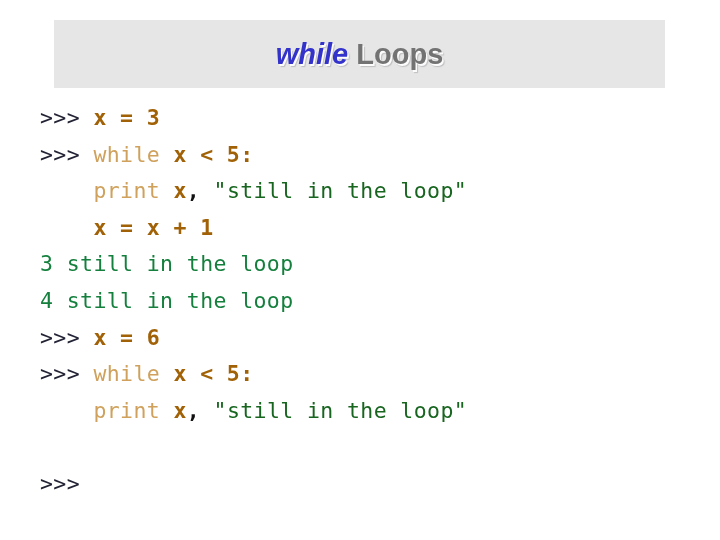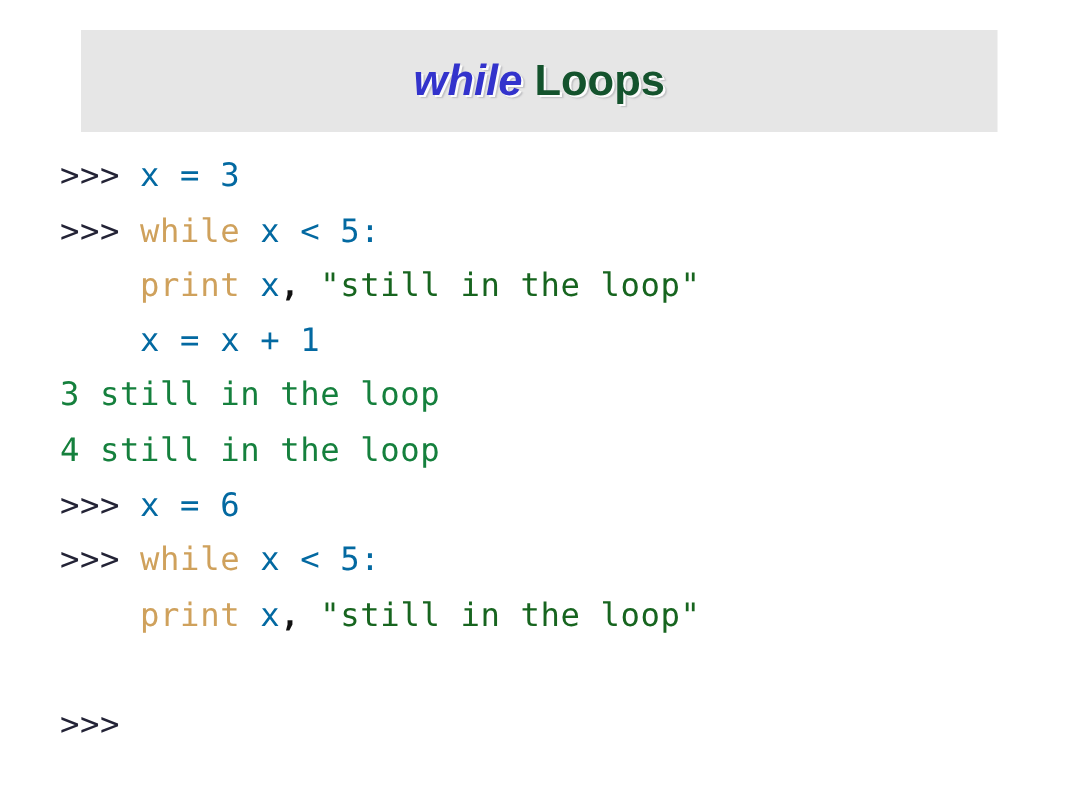--- a/index.html
+++ b/index.html
@@ -35,21 +35,21 @@
     line-height: 1;
     text-shadow: 1.5px 1.5px 0 rgba(255,255,255,0.95),
                  2.5px 2.5px 1px rgba(120,120,130,0.35);
   }
   #slide-title .kw {
     color: #3333cc;
     font-style: italic;
     font-weight: bold;
   }
   #slide-title .rest {
-    color: #14532d;
+    color: #737373;
     font-style: normal;
     font-weight: bold;
   }
 
   
   #console-block {
     position: absolute;
     left: 40px;
     top: 100px;
     width: 640px;
@@ -60,21 +60,21 @@
     letter-spacing: 0.4px;
   }
   .console-line {
     white-space: pre;
     height: 36.6px;
   }
   .console-line.blank { }
 
   
   .t-prompt  { color: #232336; }
-  .t-plain   { color: #0369a1; }
+  .t-plain   { color: #a16207; font-weight: bold; }
   .t-keyword { color: #cfa15c; }
   .t-string  { color: #17651f; }
   .t-output  { color: #15803d; }
   .t-punct   { color: #111111; font-weight: bold; }
 </style>
 </head>
 <body>
 
 <div id="slide-header">
   <div id="slide-title"><span class="kw">while</span><span class="rest"> Loops</span></div>

